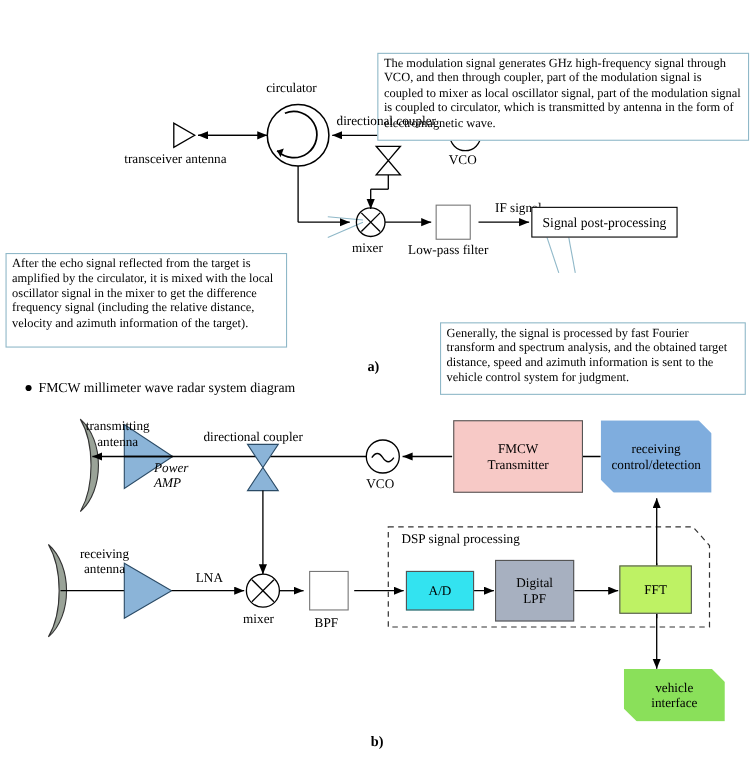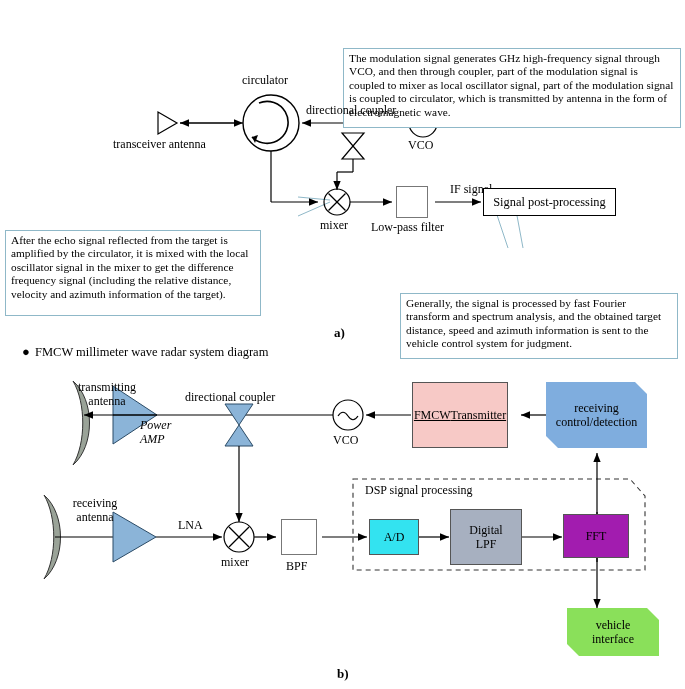--- a/index.html
+++ b/index.html
@@ -188,21 +188,21 @@
   </div>
 
   <div class="lbl2" style="left:140px;top:419px;width:60px;text-align:left;font-style:italic;">
     <span>Power</span><br>
     <span>AMP</span>
   </div>
 
   <div class="lbl" style="left:185px;top:391px;">directional coupler</div>
   <div class="lbl" style="left:333px;top:434px;">VCO</div>
 
-  <div class="cbox" style="left:412px;top:382px;width:96px;height:66px;background:#f7c9c6;border-color:#555;text-decoration:underline;">
+  <div class="cbox" style="left:412px;top:382px;width:118px;height:66px;background:#f7c9c6;border-color:#555;flex-direction:column;">
     <span>FMCW</span>
     <span>Transmitter</span>
   </div>
 
   <div class="cutwrap" style="left:546px;top:382px;width:101px;height:66px;">
     <div class="cbox cut" style="left:0;top:0;width:101px;height:66px;background:#7fadde;flex-direction:column;">
       <span>receiving</span>
       <span>control/detection</span>
     </div>
   </div>
@@ -213,30 +213,30 @@
   </div>
 
   <div class="lbl" style="left:150px;top:519px;margin-left:28px;">LNA</div>
   <div class="lbl" style="left:221px;top:556px;">mixer</div>
 
   <div class="box" style="left:281px;top:519px;width:36px;height:36px;border-color:#777;"></div>
   <div class="lbl" style="left:286px;top:560px;">BPF</div>
 
   <div class="lbl" style="left:365px;top:484px;">DSP signal processing</div>
 
-  <div class="cbox" style="left:369px;top:519px;width:50px;height:36px;background:#33e3f0;border-color:#555;">
+  <div class="cbox" style="left:369px;top:519px;width:62px;height:36px;background:#33e3f0;border-color:#555;">
     <span>A/D</span>
   </div>
 
   <div class="cbox" style="left:450px;top:509px;width:72px;height:56px;background:#a7b0c0;border-color:#555;flex-direction:column;">
     <span>Digital</span>
     <span>LPF</span>
   </div>
 
-  <div class="cbox" style="left:563px;top:514px;width:66px;height:44px;background:#a21caf;border-color:#555;">
+  <div class="cbox" style="left:563px;top:514px;width:66px;height:44px;background:#bef264;border-color:#555;">
     <span>FFT</span>
   </div>
 
   <div class="cutwrap" style="left:551px;top:608px;width:92px;height:48px;">
     <div class="cbox cut" style="left:0;top:0;width:92px;height:48px;background:#8ae05a;flex-direction:column;margin-left:16px;">
       <span>vehicle</span>
       <span>interface</span>
     </div>
   </div>
 

